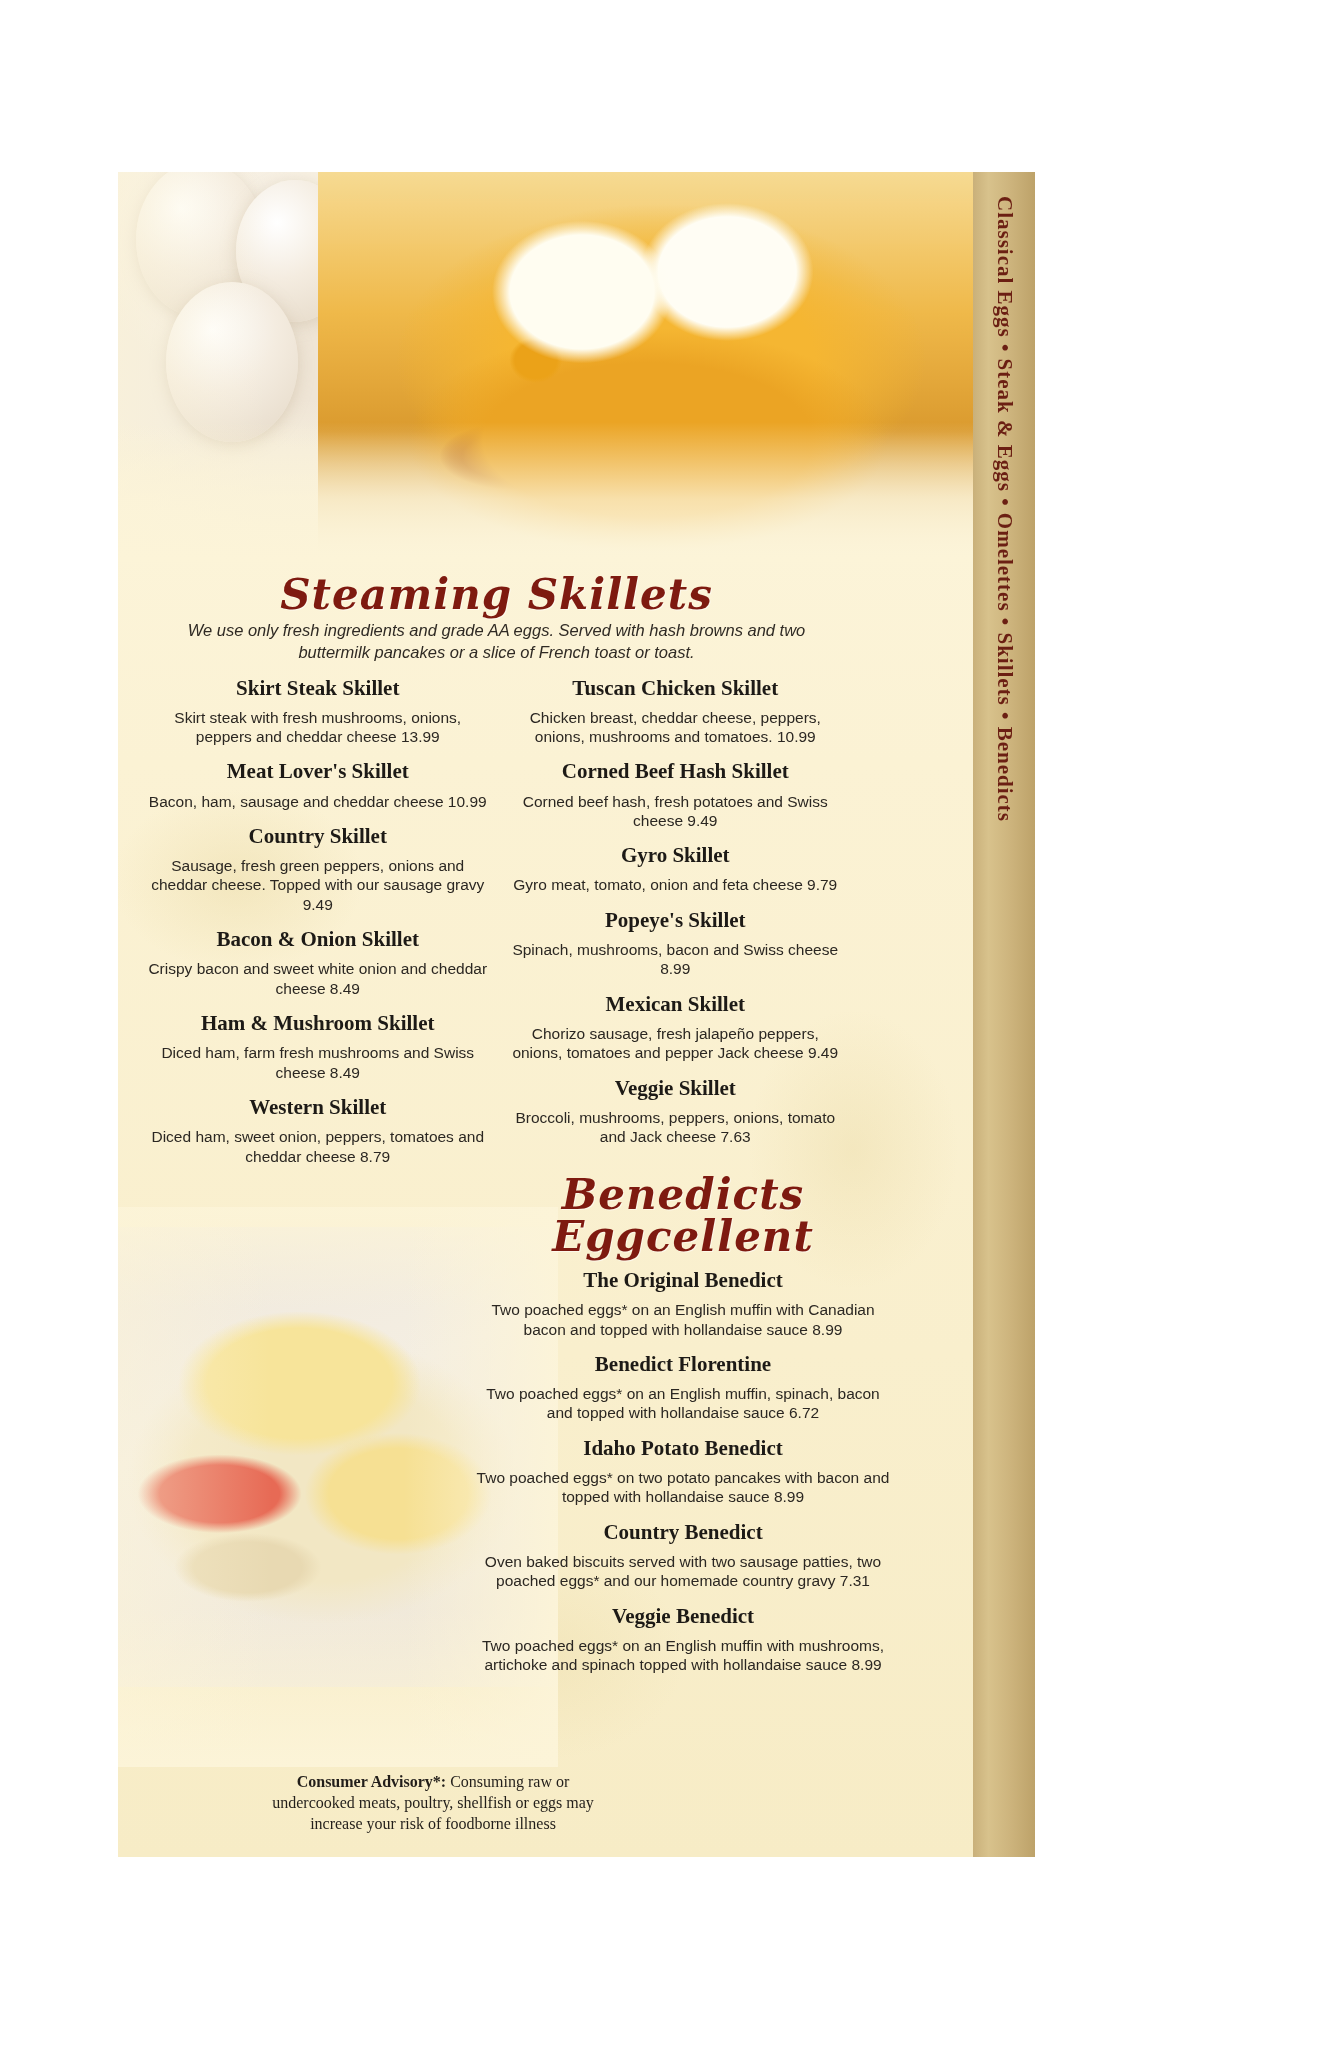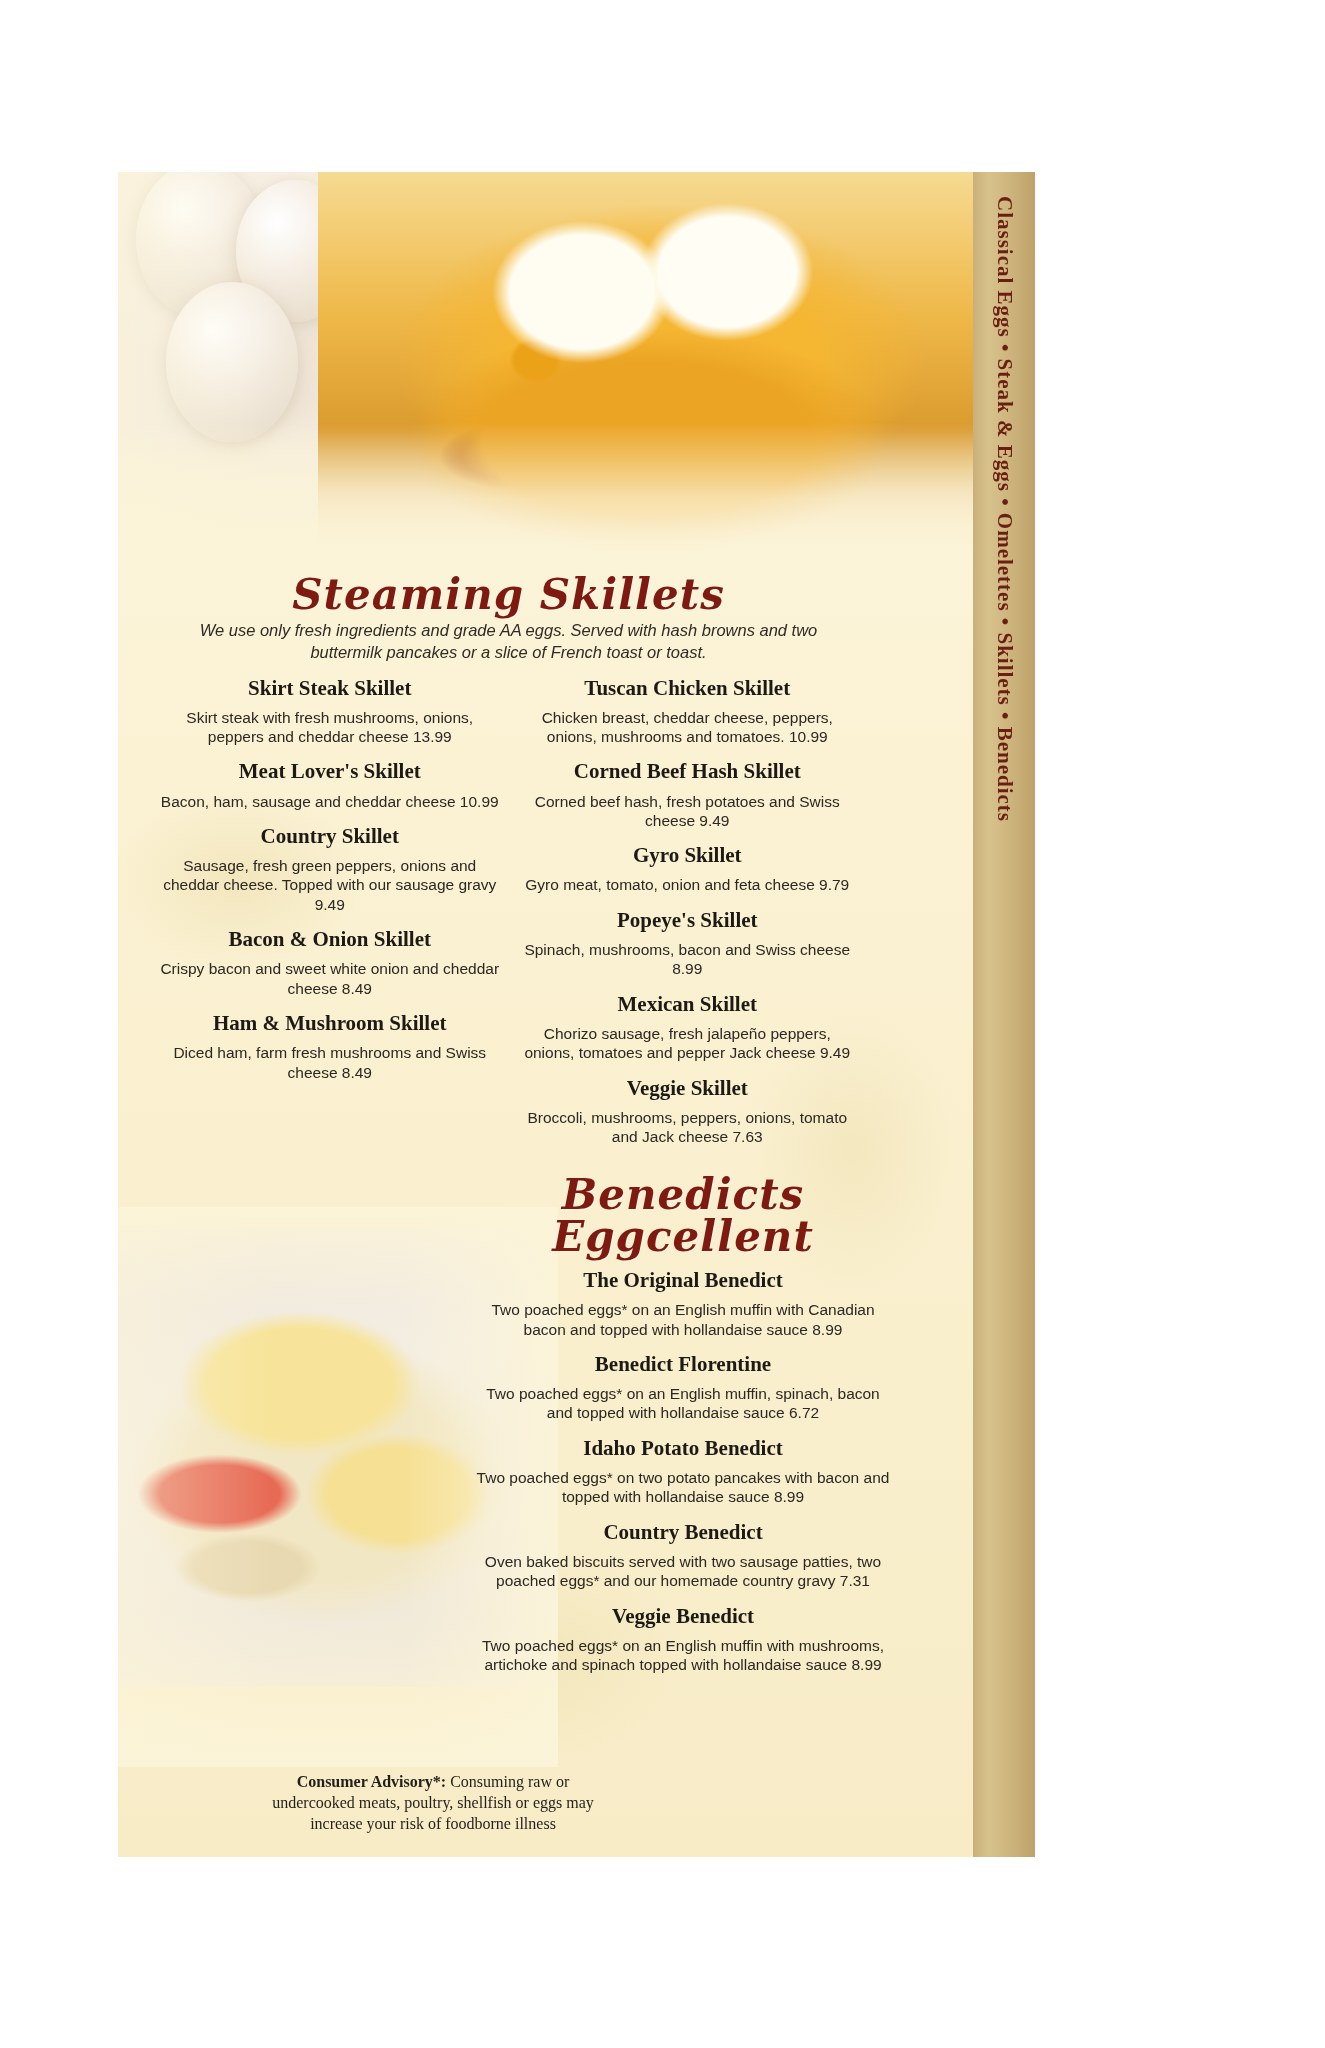--- a/index.html
+++ b/index.html
@@ -148,21 +148,21 @@
     font-family: "Liberation Sans", sans-serif;
     font-size: 15.5px;
     line-height: 1.25;
     color: #2b2722;
     margin-top: 8px;
   }
 
   
   .skillets-wrap {
     position: absolute;
-    left: 16px; top: 398px;
+    left: 4px; top: 398px;
     width: 749px;
   }
   .skillets-head { padding: 0 60px; }
   .cols {
     display: flex;
     margin-top: 12px;
     padding: 0 26px;
     gap: 18px;
   }
   .col { flex: 1 1 0; }
@@ -259,20 +259,24 @@
         <div class="item">
           <div class="item-name">Bacon &amp; Onion Skillet</div>
           <div class="item-desc">Crispy bacon and sweet white onion and cheddar cheese   8.49</div>
         </div>
 
         <div class="item">
           <div class="item-name">Ham &amp; Mushroom Skillet</div>
           <div class="item-desc">Diced ham, farm fresh mushrooms and Swiss cheese   8.49</div>
         </div>
 
+        <div class="item">
+          <div class="item-name">Western Skillet</div>
+          <div class="item-desc">Diced ham, sweet onion, peppers, tomatoes and cheddar cheese   8.79</div>
+        </div>
 
       </div>
 
       <div class="col">
 
         <div class="item">
           <div class="item-name">Tuscan Chicken Skillet</div>
           <div class="item-desc">Chicken breast, cheddar cheese, peppers, onions, mushrooms and tomatoes.   10.99</div>
         </div>
 

